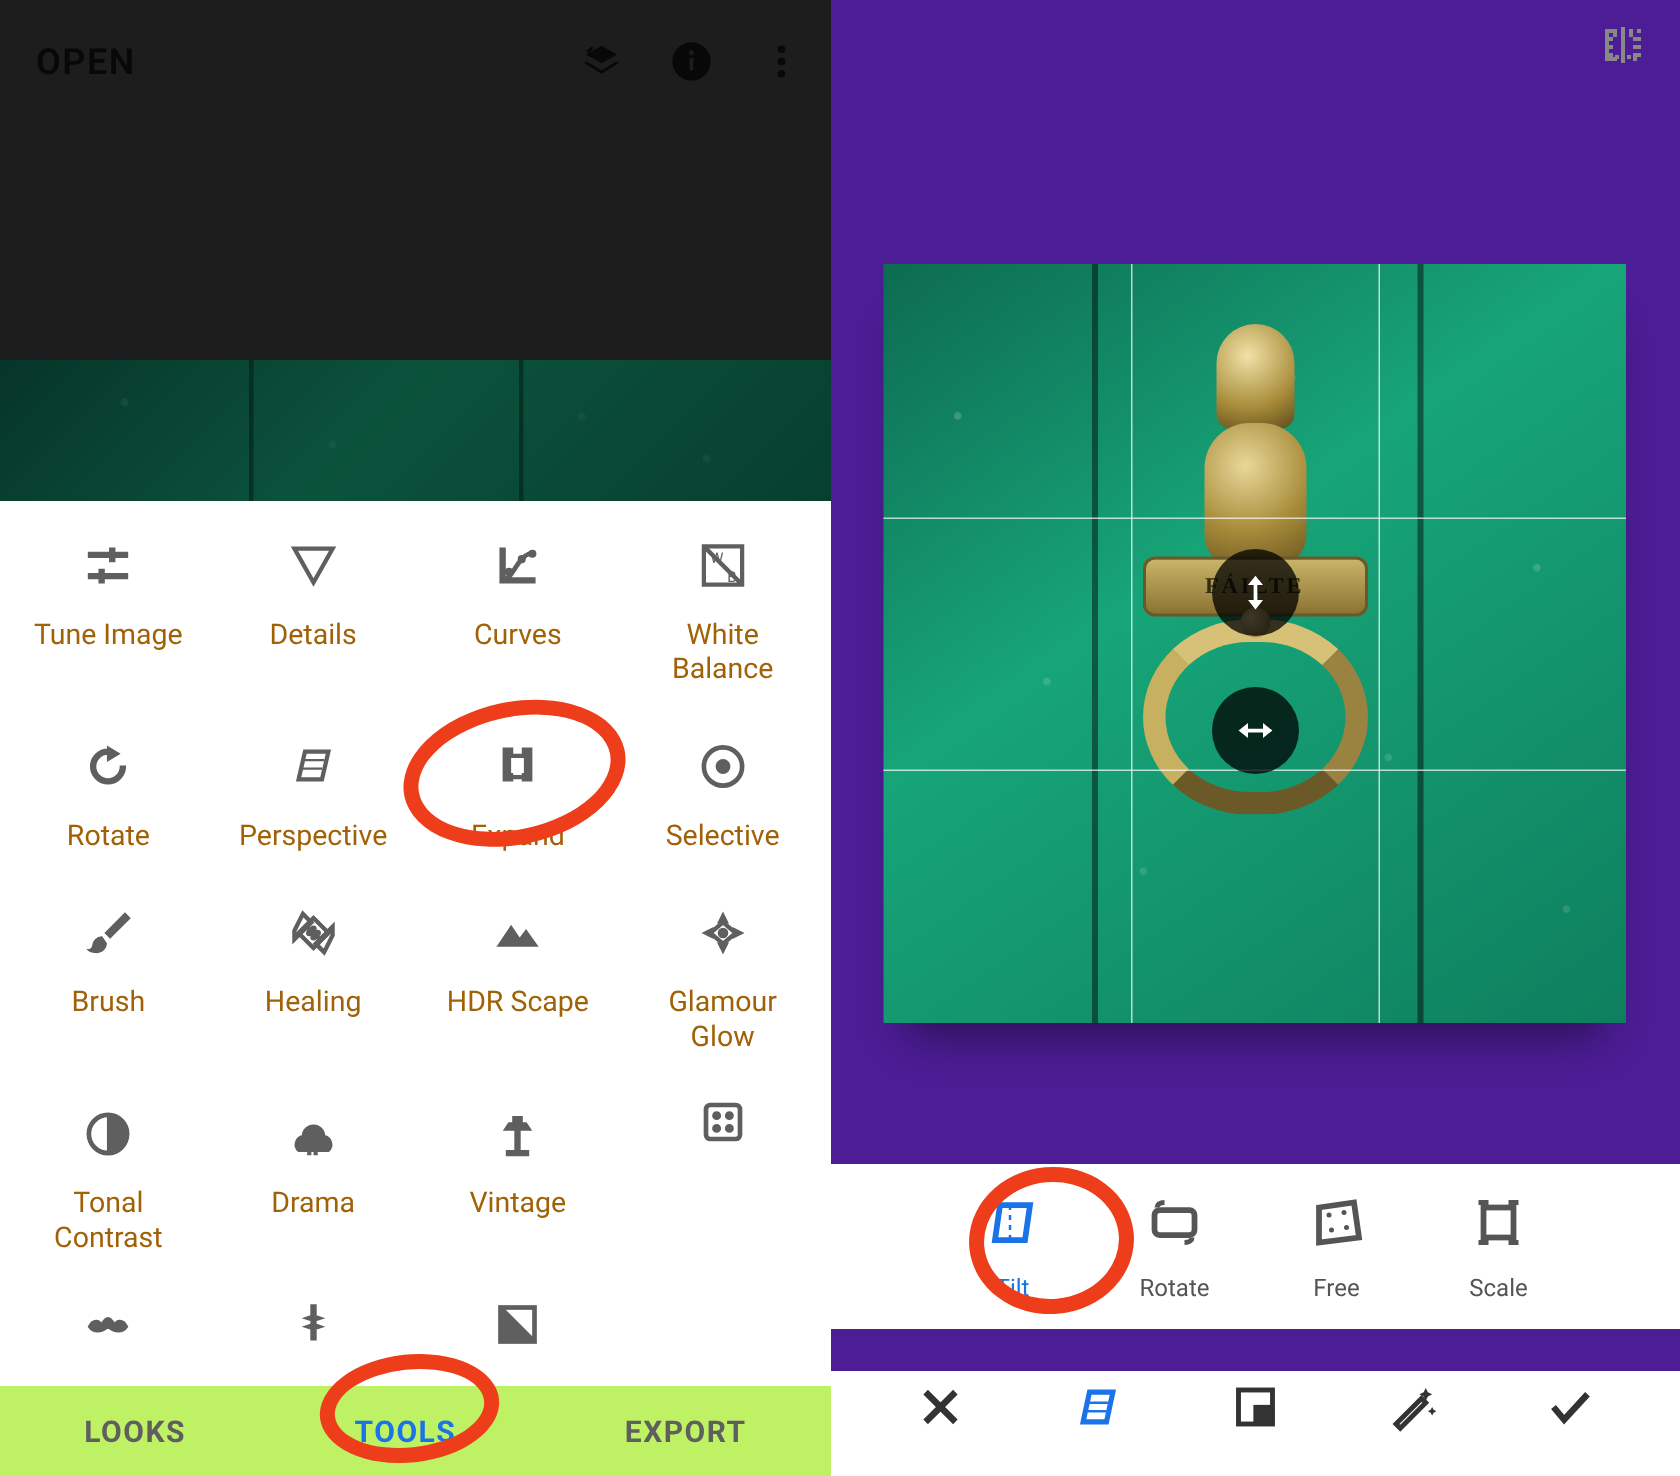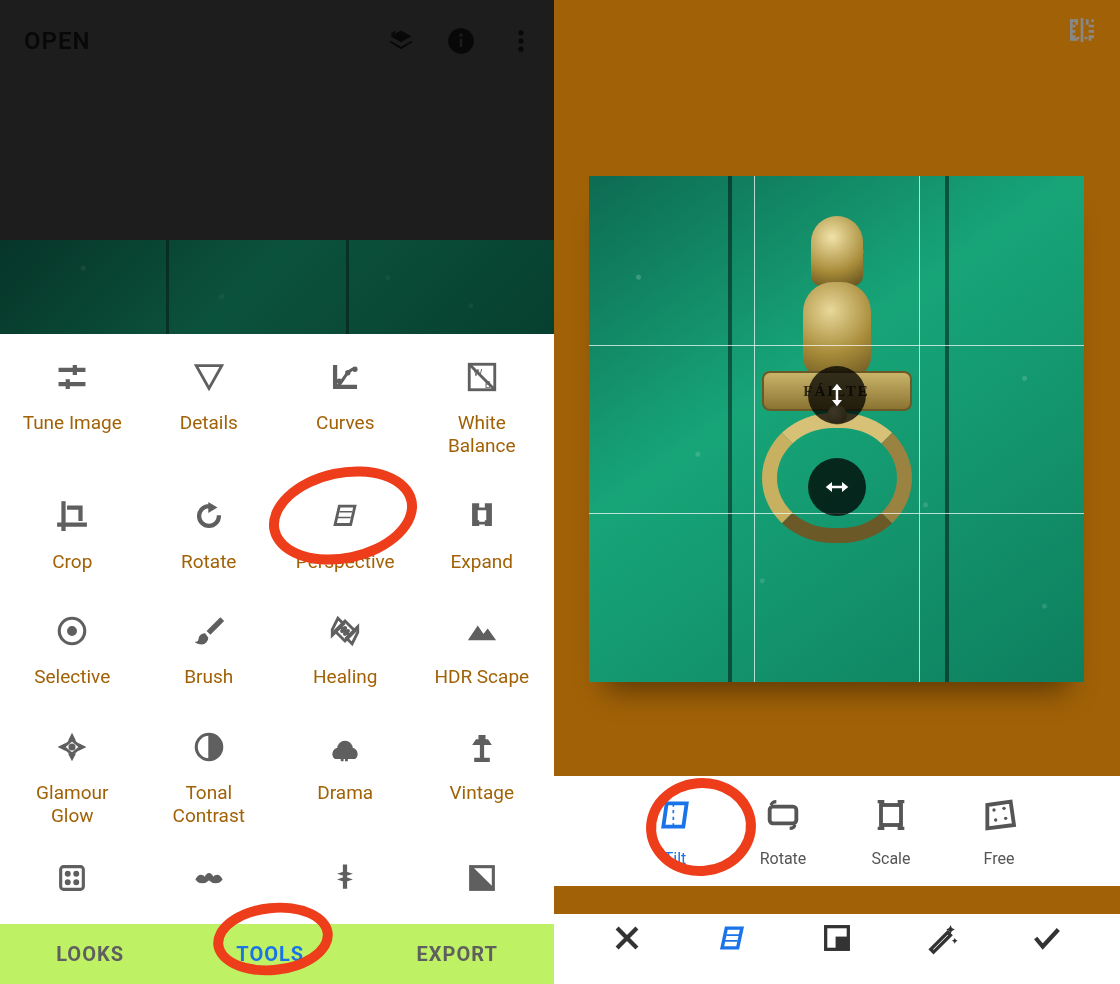--- a/index.html
+++ b/index.html
@@ -1,20 +1,20 @@
 <!DOCTYPE html>
 <html><head>
 <meta charset="utf-8">
 <style>
   * { box-sizing: border-box; margin: 0; padding: 0; }
   body { font-family: -apple-system, Roboto, Arial, sans-serif; background:#fff; width:1120px; height:984px; overflow:hidden; }
   .wrap { display:flex; width:1120px; height:984px; }
   .pane { position:relative; overflow:hidden; }
   .left { width:554px; height:984px; background:#fff; }
-  .right { width:566px; height:984px; background:#a16207; }
+  .right { width:566px; height:984px; background:#4c1d95; }
 
   
   .l-top { position:absolute; left:0; top:0; right:0; height:334px; background:#3a3a3a; }
   .l-top-bar { display:flex; align-items:center; justify-content:space-between; height:82px; padding:0 18px 0 24px; }
   .open-txt { color:#111; font-weight:600; font-size:24px; letter-spacing:1px; }
   .tb-icons { display:flex; align-items:center; gap:30px; }
   .tb-icon { width:30px; height:30px; display:flex; align-items:center; justify-content:center; }
   .tb-icon svg { width:28px; height:28px; fill:#111; }
 
   .l-img-peek { position:absolute; left:0; right:0; top:240px; height:94px; background:linear-gradient(135deg,#0d6b52 0%, #17a578 45%, #0e7f5e 100%); overflow:hidden; }
@@ -173,28 +173,20 @@
                 <text x="14" y="20" font-size="7" fill="#5f5f5f" stroke="none">B</text>
               </svg>
             </div>
           <div class="tool-label" style="white-space:pre-line">White
 Balance</div>
         </div>
 
         <div class="tool">
           <div class="iconBox">
               <svg viewBox="0 0 24 24">
-                <path d="M7 2v15h15v2H7v3H5v-3H2v-2h3V2zM9 5h10v10h-2V7H9z"></path>
-              </svg>
-            </div>
-          <div class="tool-label">Crop</div>
-        </div>
-        <div class="tool">
-          <div class="iconBox">
-              <svg viewBox="0 0 24 24">
                 <path d="M12 4a8 8 0 1 0 8 8h-2a6 6 0 1 1-6-6V3l5 3-5 3z"></path>
               </svg>
             </div>
           <div class="tool-label">Rotate</div>
         </div>
         <div class="tool">
           <div class="iconBox">
               <svg viewBox="0 0 24 24">
                 <path d="M5 18L8 5h11l-3 13z" fill="none" stroke-width="2"></path>
                 <path d="M8 9h9M7 13h9" stroke-width="1"></path>
@@ -388,35 +380,35 @@
       </div>
       <div class="ropt">
         <svg viewBox="0 0 24 24">
             <rect x="4" y="7" width="16" height="10" rx="2" fill="none" stroke="#555" stroke-width="2.3"></rect>
             <path d="M8 4c-2 0-3 1-3 2M16 20c2 0 3-1 3-2" fill="none" stroke="#555" stroke-width="2"></path>
           </svg>
         <div class="ropt-label">Rotate</div>
       </div>
       <div class="ropt">
         <svg viewBox="0 0 24 24">
-            <rect x="6" y="6" width="12" height="12" fill="none" stroke="#555" stroke-width="2.3"></rect>
-            <path d="M4 4l3 0 0 3M20 4l-3 0 0 3M4 20l3 0 0-3M20 20l-3 0 0-3" fill="none" stroke="#555" stroke-width="2"></path>
-          </svg>
-        <div class="ropt-label">Scale</div>
-      </div>
-      <div class="ropt">
-        <svg viewBox="0 0 24 24">
             <path d="M5 6l14-2 2 14-16 2z" fill="none" stroke="#555" stroke-width="2.3"></path>
             <circle cx="9" cy="9" r="1" fill="#555"></circle>
             <circle cx="15" cy="8" r="1" fill="#555"></circle>
             <circle cx="10" cy="15" r="1" fill="#555"></circle>
             <circle cx="16" cy="14" r="1" fill="#555"></circle>
           </svg>
         <div class="ropt-label">Free</div>
       </div>
+      <div class="ropt">
+        <svg viewBox="0 0 24 24">
+            <rect x="6" y="6" width="12" height="12" fill="none" stroke="#555" stroke-width="2.3"></rect>
+            <path d="M4 4l3 0 0 3M20 4l-3 0 0 3M4 20l3 0 0-3M20 20l-3 0 0-3" fill="none" stroke="#555" stroke-width="2"></path>
+          </svg>
+        <div class="ropt-label">Scale</div>
+      </div>
     </div>
 
     <div class="r-bbar">
       <div class="bi">
         <svg viewBox="0 0 24 24">
             <path d="M5 5l14 14M19 5L5 19" stroke="#333" stroke-width="3" fill="none"></path>
           </svg>
       </div>
       <div class="bi">
         <svg viewBox="0 0 24 24">

